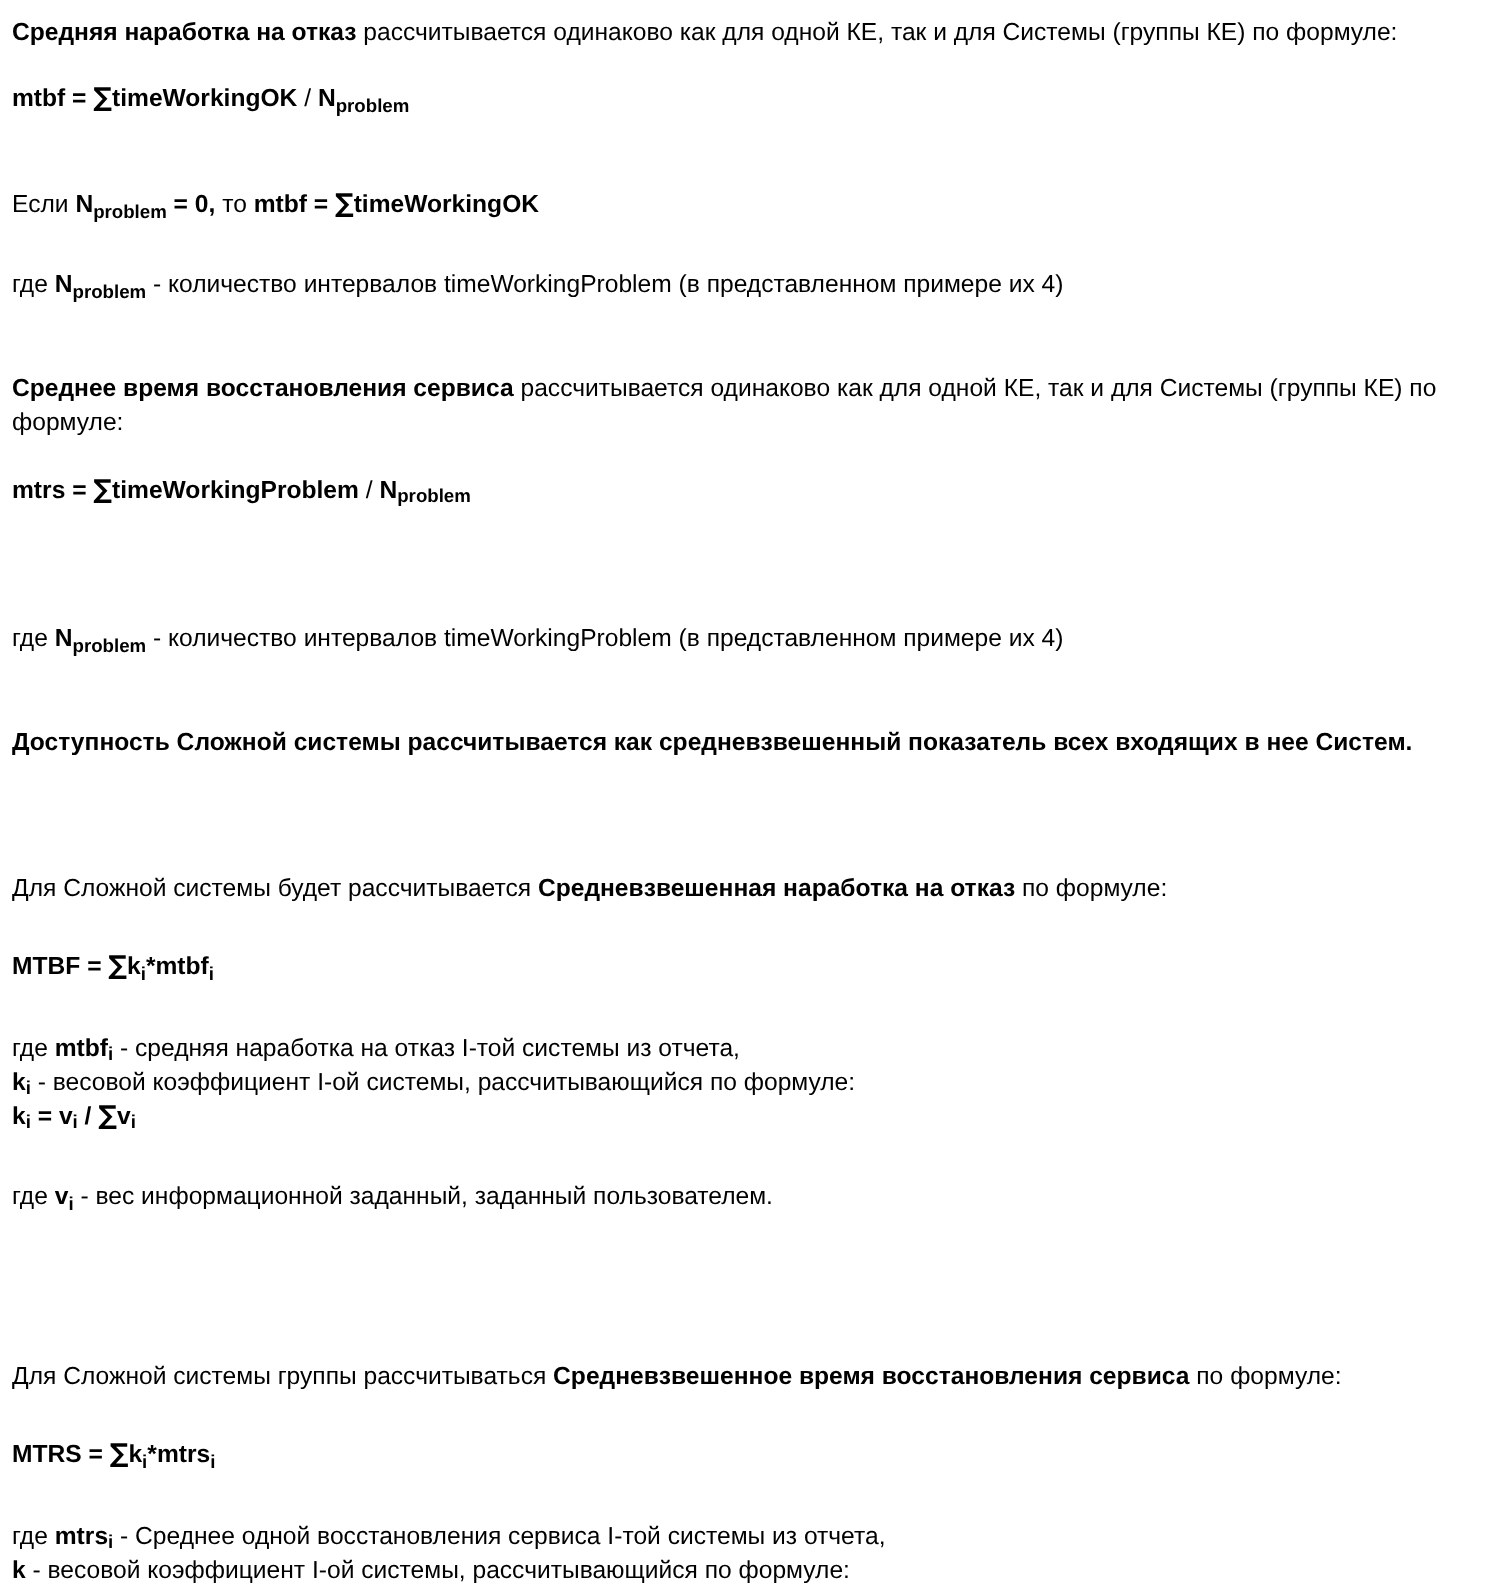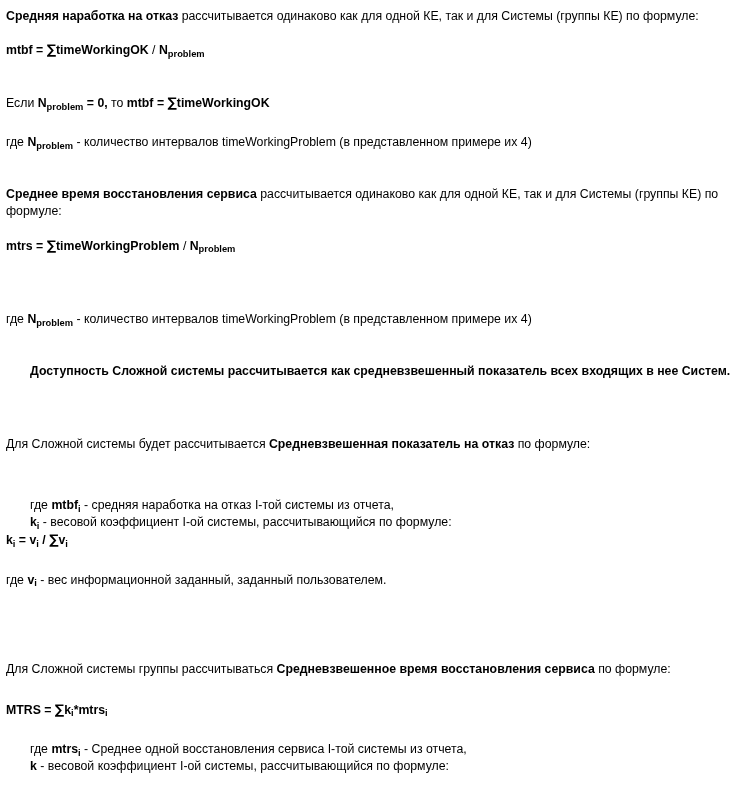--- a/index.html
+++ b/index.html
@@ -48,21 +48,21 @@
   }
   .sum {
     font-family: "DejaVu Sans", "Liberation Sans", sans-serif;
     font-weight: bold;
     font-size: 1.06em;
   }
   .gap-md  { height: 16px; }
   .gap-lg  { height: 22px; }
   .gap-xl  { height: 34px; }
   .gap-xxl { height: 56px; }
-  .tight { line-height: 1.38; margin-left: 24px; }
+  .tight { line-height: 1.38; }
 </style>
 </head>
 <body>
 
 <div class="page">
 
   <p class="para">
     <span class="b">Средняя наработка на отказ</span><span class="n"> рассчитывается одинаково как для одной КЕ, так и для Системы (группы КЕ) по формуле:</span>
   </p>
 
@@ -94,24 +94,25 @@
   <div class="gap-lg"></div>
 
   <p class="para"><span class="n">где </span><span class="b">N</span><sub class="b">problem</sub><span class="n"> -  количество интервалов timeWorkingProblem (в представленном примере их 4)</span></p>
 
   <div class="gap-xl"></div>
 
   <p class="para b tight">Доступность Сложной системы рассчитывается как средневзвешенный показатель всех входящих в нее Систем.</p>
 
   <div class="gap-xxl"></div>
 
-  <p class="para"><span class="n">Для Сложной системы будет рассчитывается </span><span class="b">Средневзвешенная показатель на отказ</span><span class="n"> по формуле:</span></p>
+  <p class="para"><span class="n">Для Сложной системы будет рассчитывается </span><span class="b">Средневзвешенная наработка на отказ</span><span class="n"> по формуле:</span></p>
 
   <div class="gap-lg"></div>
 
+  <p class="formula"><span>MTBF = </span><span class="sum">∑</span><span>k</span><sub>i</sub><span>*</span><span>mtbf</span><sub>i</sub></p>
 
   <div class="gap-lg"></div>
 
   <p class="para tight"><span class="n">где </span><span class="b">mtbf</span><sub class="b">i</sub><span class="n"> - средняя наработка на отказ I-той системы из отчета,</span></p>
 
   <p class="para tight"><span class="b">k</span><sub class="b">i</sub><span class="n"> - весовой коэффициент I-ой системы, рассчитывающийся по формуле:</span></p>
 
   <p class="formula"><span>k</span><sub>i</sub><span> = </span><span>v</span><sub>i</sub><span> / </span><span class="sum">∑</span><span>v</span><sub>i</sub></p>
 
   <div class="gap-lg"></div>

